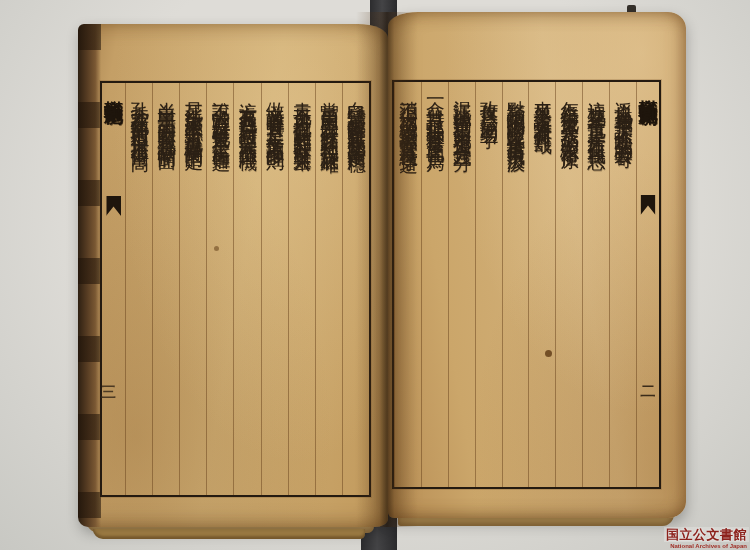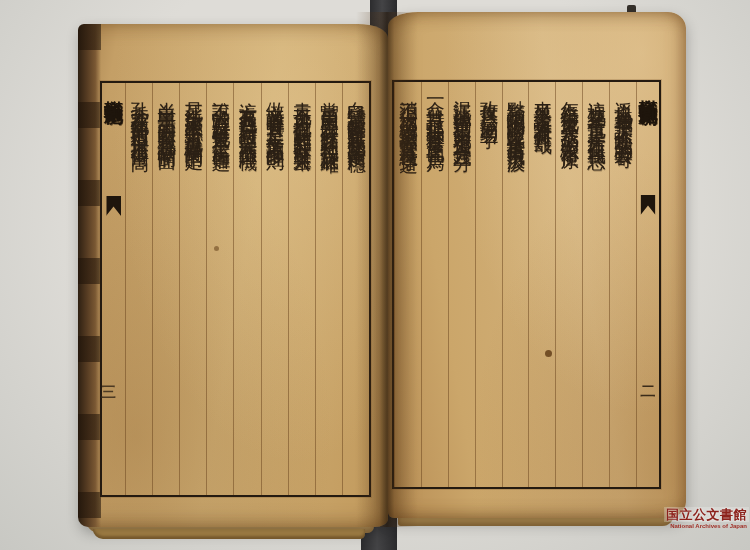--- a/index.html
+++ b/index.html
@@ -76,21 +76,21 @@
        width:15px;height:20px;background:#1e150c;
        clip-path:polygon(0 0,100% 0,100% 100%,50% 52%,0 100%);}
   .folio{position:absolute;top:300px;left:50%;transform:translateX(-50%);
        font-size:15px;color:#33261688;color:#3a2b1a;font-weight:bold;}
   .frame.lf .folio{left:28%;opacity:.85;}
   .stain{position:absolute;left:150px;top:270px;width:7px;height:7px;border-radius:50%;
        background:rgba(92,56,20,.8);z-index:5;}
   .stain2{position:absolute;left:214px;top:246px;width:5px;height:5px;border-radius:50%;
        background:rgba(100,64,26,.55);z-index:5;}
   
-  .wm{position:absolute;right:1px;top:507px;z-index:8;text-align:right;line-height:1;
+  .wm{position:absolute;right:1px;top:527px;z-index:8;text-align:right;line-height:1;
       font-family:"Liberation Sans","DejaVu Sans",sans-serif;}
   .wm .jp{display:block;font-size:13px;font-weight:bold;color:#8c221c;letter-spacing:.5px;
       background:rgba(255,255,255,.22);padding:1px 2px;
       text-shadow:0 0 2px rgba(255,255,255,.9);}
   .wm .en{display:block;font-size:6px;color:#a03028;margin-top:1px;padding-right:2px;
       font-weight:bold;}
 </style>
 </head>
 <body>
 

